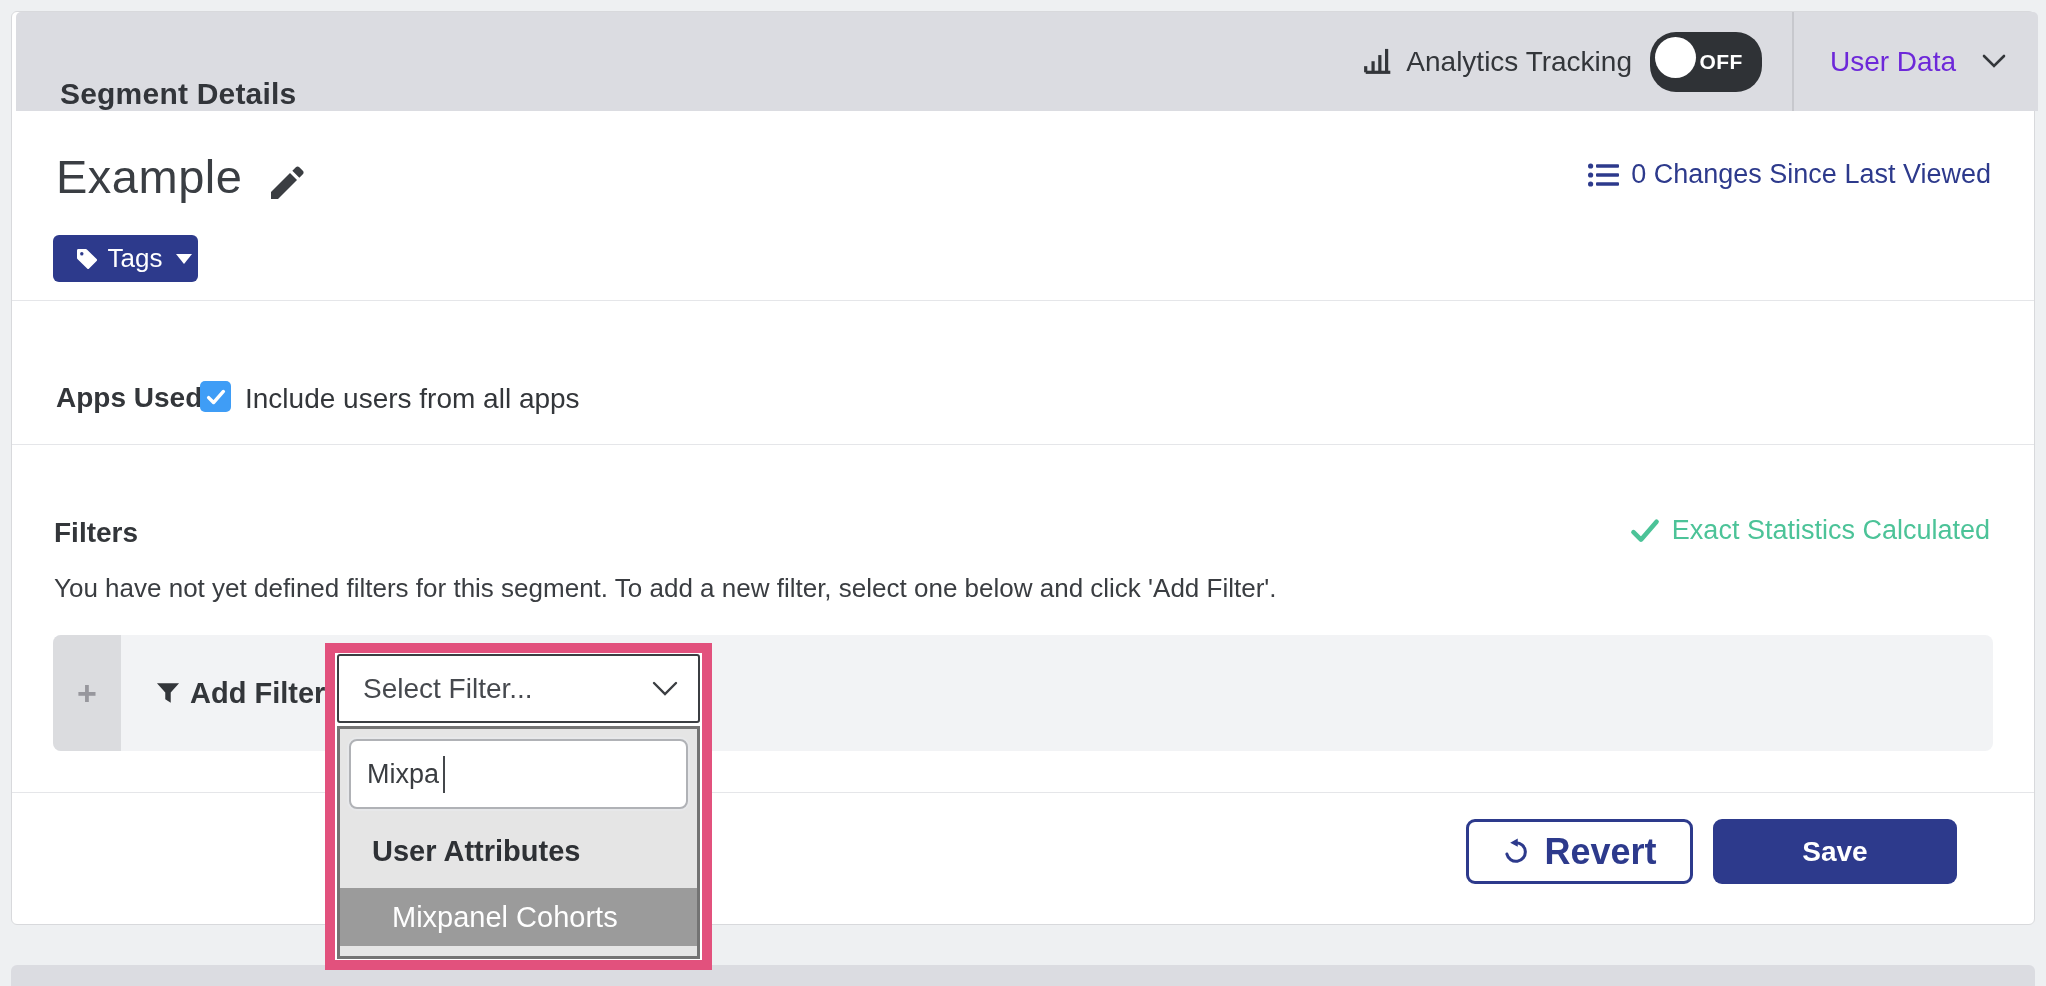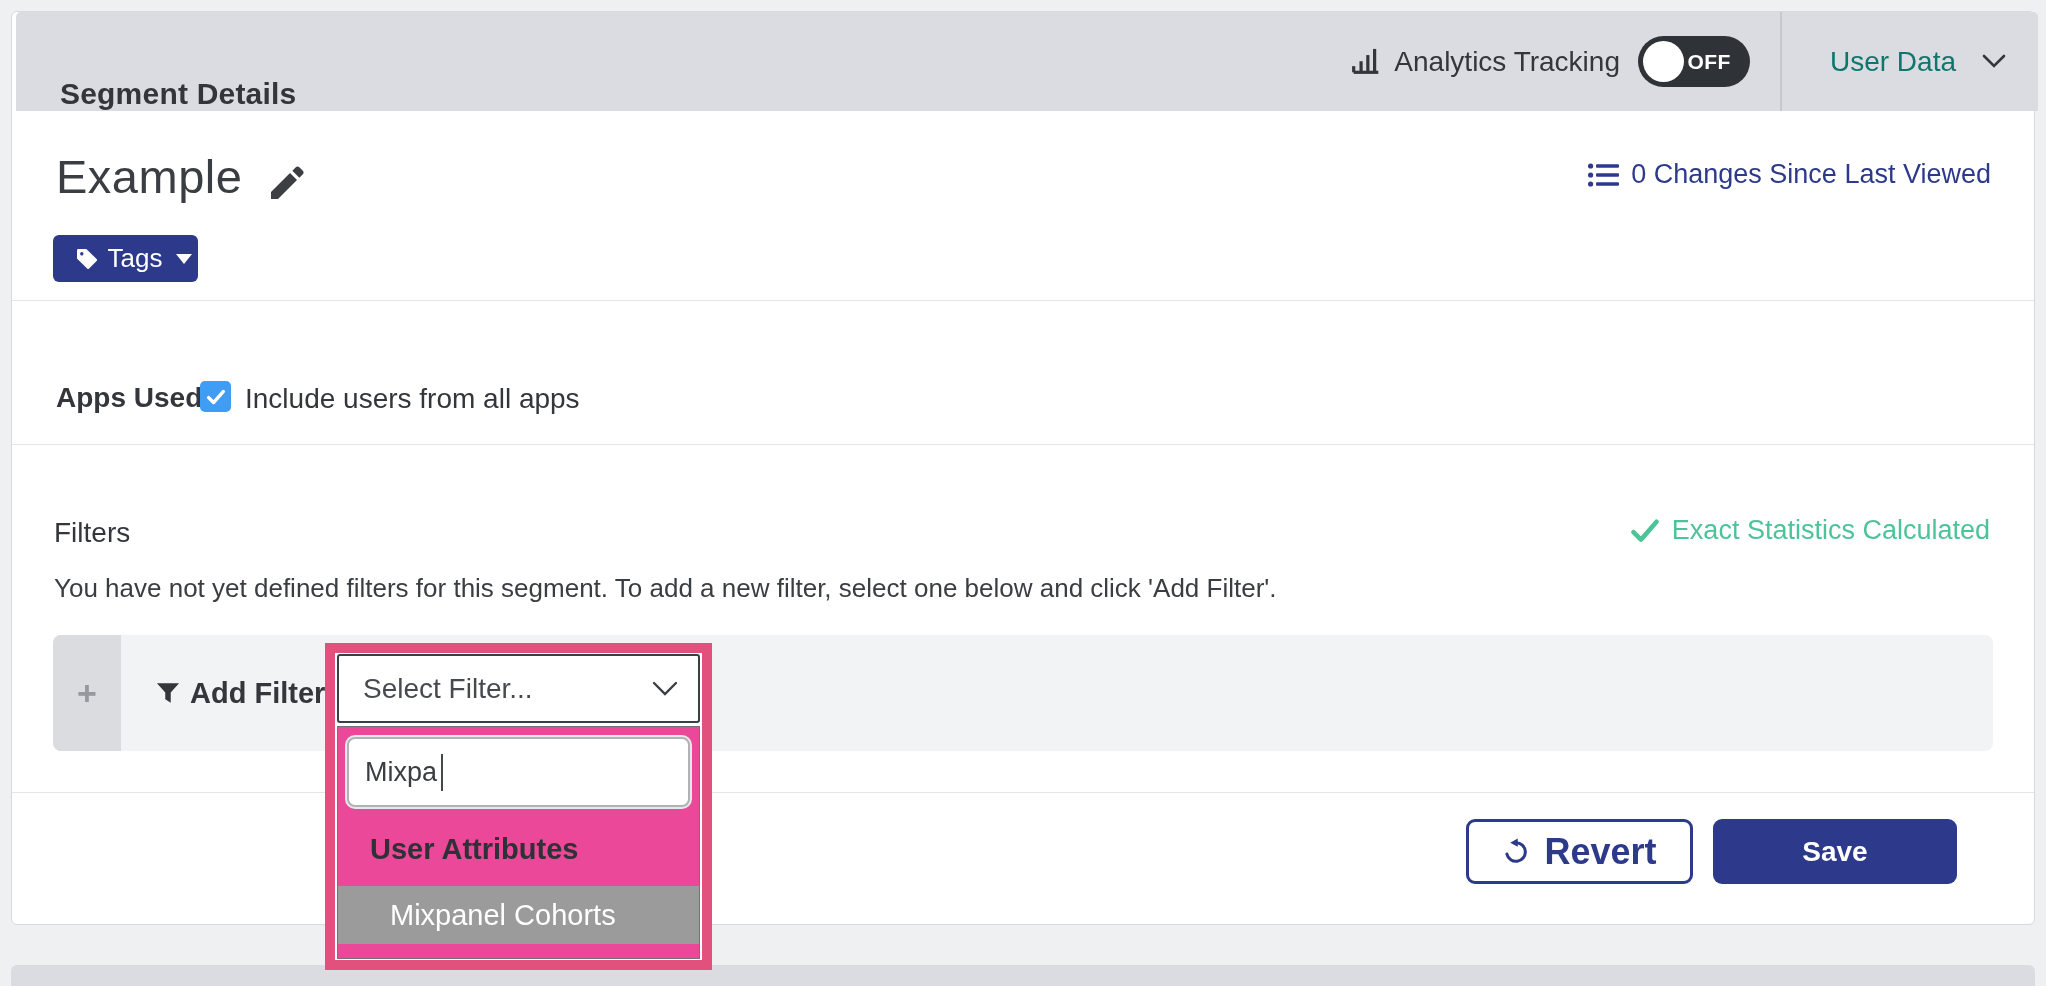--- a/index.html
+++ b/index.html
@@ -11,29 +11,29 @@
   .card { position:absolute; left:11px; top:11px; width:2024px; height:914px;
           background:#fff; border:1px solid #d8d9dc; border-radius:6px; z-index:2; }
 
   
   .card-header { position:absolute; left:4px; top:0; width:100%; height:99px;
                  background:#dbdce1; border-radius:5px 5px 0 0;
                  display:flex; align-items:flex-end; }
   .hdr-title { margin-left:44px; font-size:30px; font-weight:700; color:#32353a; letter-spacing:.2px; }
   .hdr-right { margin-left:auto; display:flex; align-items:center; height:100%; padding-right:32px; }
   .analytics-label { margin-left:12px; font-size:28px; color:#33363a; }
-  .toggle { position:relative; margin-left:18px; width:112px; height:51px;
+  .toggle { position:relative; margin-left:18px; width:112px; height:60px;
             background:#2f3236; border-radius:26px; cursor:pointer; }
   .toggle .knob { position:absolute; left:5px; top:5px; width:41px; height:41px;
                   background:#fff; border-radius:50%; }
   .toggle .tg-label { position:absolute; right:19px; top:50%; transform:translateY(-50%);
                       color:#fff; font-size:21px; font-weight:700; letter-spacing:.5px; }
   .hdr-divider { width:2px; height:99px; background:#c7c8cd; margin-left:30px; }
-  .user-data { margin-left:48px; display:flex; align-items:center; font-size:28px;
-               color:#0f766e; cursor:pointer; }
+  .user-data { margin-left:36px; display:flex; align-items:center; font-size:28px;
+               color:#6d28d9; cursor:pointer; }
   .user-data svg { margin-left:26px; }
 
   
   .sec { position:absolute; left:0; width:100%; }
 
   
   .sec-name { top:99px; height:190px; border-bottom:1px solid #e5e6e9; }
   .segment-name { position:absolute; left:44px; top:38px; font-size:47px; font-weight:400;
                   color:#3a3e43; letter-spacing:.5px; }
   .pencil { position:absolute; left:254px; top:52px; cursor:pointer; }
@@ -51,21 +51,21 @@
   
   .sec-apps { top:290px; height:143px; border-bottom:1px solid #e5e6e9; }
   .apps-label { position:absolute; left:44px; top:80px; font-size:28px; font-weight:700; color:#33363a; }
   .checkbox { position:absolute; left:188px; top:79px; width:31px; height:31px;
               background:#3f9df6; border-radius:5px; display:flex; align-items:center;
               justify-content:center; cursor:pointer; }
   .cb-label { position:absolute; left:233px; top:81px; font-size:28px; color:#33363a; }
 
   
   .sec-filters { top:433px; height:348px; border-bottom:1px solid #e5e6e9; z-index:5; }
-  .filters-heading { position:absolute; left:42px; top:72px; font-size:28px; font-weight:400; color:#33363a;text-align:right; }
+  .filters-heading { position:absolute; left:42px; top:72px; font-size:28px; font-weight:700; color:#33363a;text-align:right; }
   .exact-stats { position:absolute; right:44px; top:70px; display:flex; align-items:center;
                  color:#4cc398; font-size:27px; }
   .exact-stats svg { margin-right:12px; }
   .filters-desc { position:absolute; left:42px; top:128px; font-size:26px; color:#3a3d41; }
 
   .add-filter-row { position:absolute; left:41px; top:190px; width:1940px; height:116px;
                     background:#f2f3f5; border-radius:8px; }
   .plus-block { position:absolute; left:0; top:0; width:68px; height:116px;
                 background:#dbdcdf; border-radius:8px 0 0 8px; display:flex;
                 align-items:center; justify-content:center; cursor:pointer; }
@@ -76,22 +76,22 @@
   .add-filter-label span { font-size:29px; font-weight:700; color:#33363a; }
 
   
   .dropdown { position:absolute; left:313px; top:198px; width:387px; height:327px;
               border:10px solid #e2517d; background:#fff; z-index:10; }
   .select-box { position:relative; margin:1px 2px 0 2px; height:69px; background:#fff;
                 border:2px solid #3b3e42; border-radius:3px; display:flex;
                 align-items:center; cursor:pointer; }
   .select-box .sel-txt { padding-left:24px; font-size:28px; color:#46494e; }
   .select-box svg { position:absolute; right:20px; top:50%; transform:translateY(-50%); }
-  .menu { position:relative; margin:3px 2px 12px 2px; height:233px; background:#ec4899;
-          border:1px solid #737373; }
+  .menu { position:relative; margin:3px 2px 12px 2px; height:233px; background:#e5e5e5;
+          border:3px solid #737373; }
   .search-input { position:absolute; left:9px; right:9px; top:10px; height:70px;
                   border:2px solid #b0b2b6; border-radius:8px; background:#fff;
                   box-shadow:0 0 0 2px #e7e8ea; font-family:inherit; font-size:27px;
                   color:#3a3d41; padding-left:16px; outline:none; width:calc(100% - 18px); }
   .input-caret { position:absolute; left:103px; top:27px; width:2px; height:37px; background:#44474b; }
   .group-header { position:absolute; left:32px; top:106px; font-size:29px; font-weight:700; color:#2e3135; }
   .option-selected { position:absolute; left:0; right:0; top:159px; height:58px;
                      background:#9b9b9b; display:flex; align-items:center;
                      padding-left:52px; color:#fff; font-size:29px; cursor:pointer; }
 

